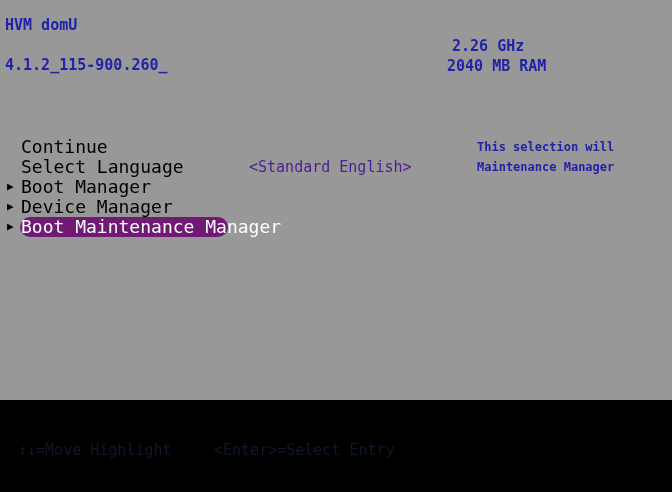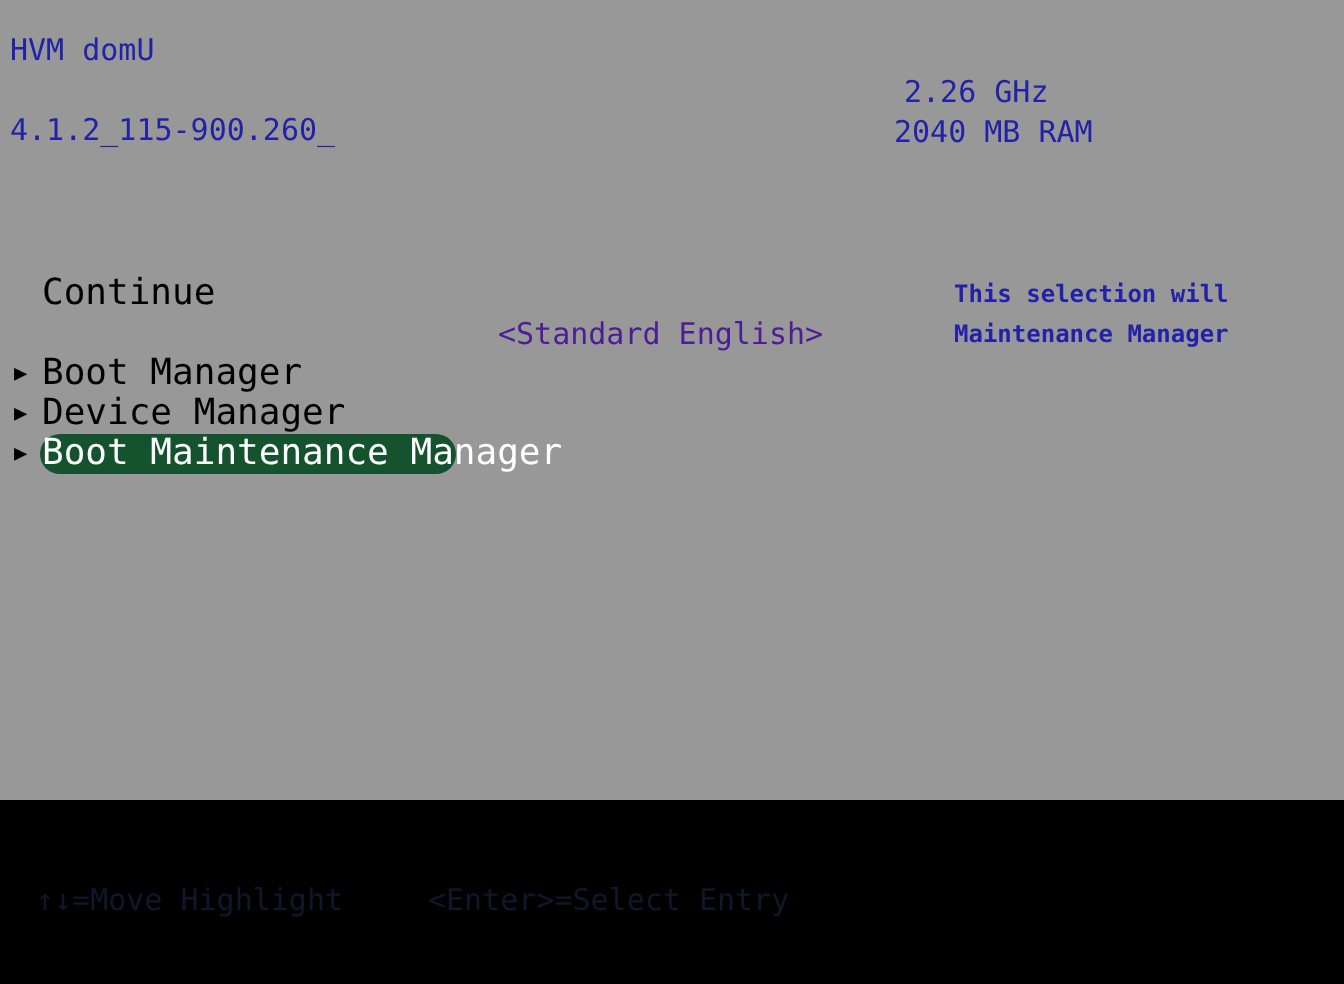--- a/index.html
+++ b/index.html
@@ -25,21 +25,21 @@
     height: 400px;
     background: #989898;
   }
   
   .banner-text {
     position: absolute;
     color: #2222a8;
     font-size: 15px;
     line-height: 16px;
     letter-spacing: 0px;
-    font-weight: normal;
+    font-weight: bold;
     white-space: pre;
   }
   #platform-name   { left: 5px;   top: 17px; }
   #firmware-version{ left: 5px;   top: 57px; }
   #cpu-speed       { left: 422px; top: 38px; margin-left: 30px; }
   #memory-size     { left: 447px; top: 58px; }
 
   
   #menu-list {
     position: absolute;
@@ -79,21 +79,21 @@
     position: absolute;
     left: 249px;
     top: 0;
     height: 20px;
     line-height: 20px;
     font-size: 15px;
     color: #4c1d95;
     white-space: pre;
   }
   .menu-row.selected .menu-label {
-    background: #14532d;
+    background: #701a75;
     color: #ffffff;
     width: 206px;
     border-radius: 10px;
   }
 
   
   #help-pane {
     position: absolute;
     left: 477px;
     top: 137px;
@@ -145,20 +145,21 @@
     <div id="menu-list">
 
       <div class="menu-row">
         <span class="submenu-arrow"></span>
         <span class="menu-label">Continue</span>
         <span class="menu-value"></span>
       </div>
 
       <div class="menu-row">
         <span class="submenu-arrow"></span>
+        <span class="menu-label">Select Language</span>
         <span class="menu-value">&lt;Standard English&gt;</span>
       </div>
 
       <div class="menu-row">
         <span class="submenu-arrow">▶</span>
         <span class="menu-label">Boot Manager</span>
         <span class="menu-value"></span>
       </div>
 
       <div class="menu-row">

